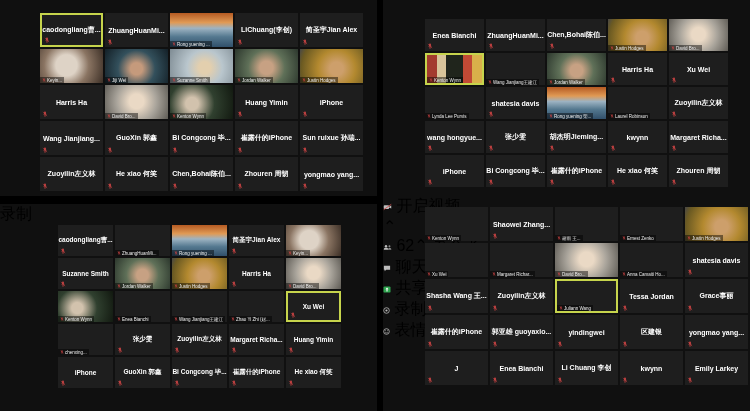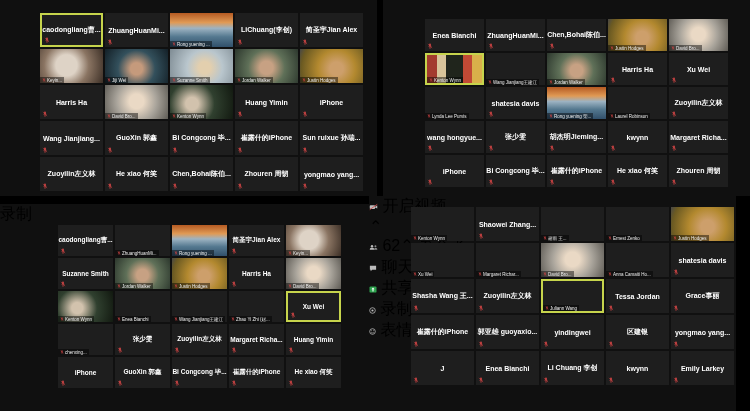--- a/index.html
+++ b/index.html
@@ -2,21 +2,21 @@
 <html><head>
 <meta charset="utf-8">
 <style>
   html,body{margin:0;padding:0;background:#000;}
   #stage{position:relative;width:750px;height:411px;background:#000;overflow:hidden;
          font-family:"Liberation Sans","DejaVu Sans",sans-serif;}
   .quad{position:absolute;background:#101010;overflow:hidden;}
   #q-tl{left:0;top:0;width:377px;height:196px;}
   #q-tr{left:383px;top:0;width:367px;height:196px;}
   #q-bl{left:0;top:204px;width:377px;height:207px;}
-  #q-br{left:369px;top:196px;width:367px;height:215px;}
+  #q-br{left:383px;top:196px;width:367px;height:215px;}
   .tiles{position:absolute;display:grid;grid-gap:2px;}
   #q-tl .tiles{left:40px;top:13px;grid-template-columns:repeat(5,63px);grid-auto-rows:34px;}
   #q-tr .tiles{left:42px;top:19px;grid-template-columns:repeat(5,59px);grid-auto-rows:32px;}
   #q-bl .tiles{left:58px;top:21px;grid-template-columns:repeat(5,55px);grid-auto-rows:31px;}
   #q-br .tiles{left:42px;top:11px;grid-template-columns:repeat(5,63px);grid-auto-rows:34px;}
   .tile{position:relative;background:#1e1e1e;overflow:hidden;box-sizing:border-box;}
   .tile.sel{border:2px solid #c6d44c;}
   .nm{position:absolute;inset:0;display:flex;align-items:center;justify-content:center;
       color:#fff;font-weight:bold;font-size:7px;white-space:nowrap;overflow:hidden;
       text-align:center;padding:0 1px;}

